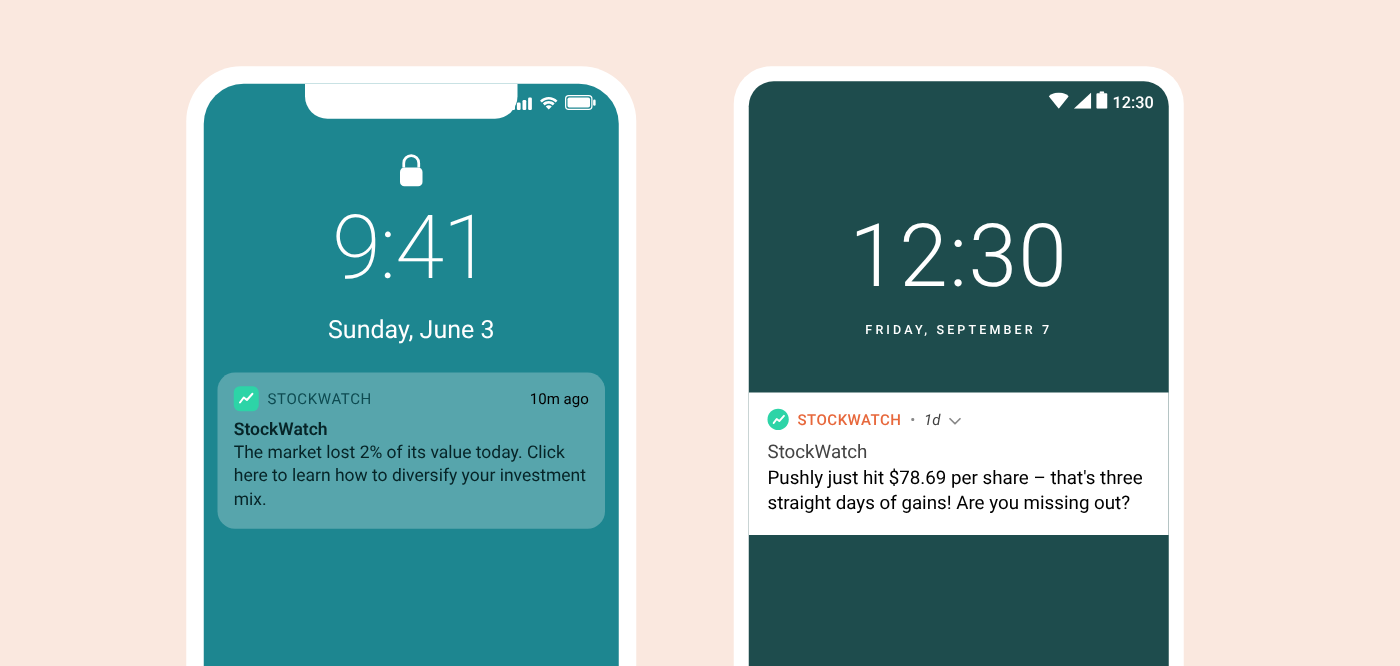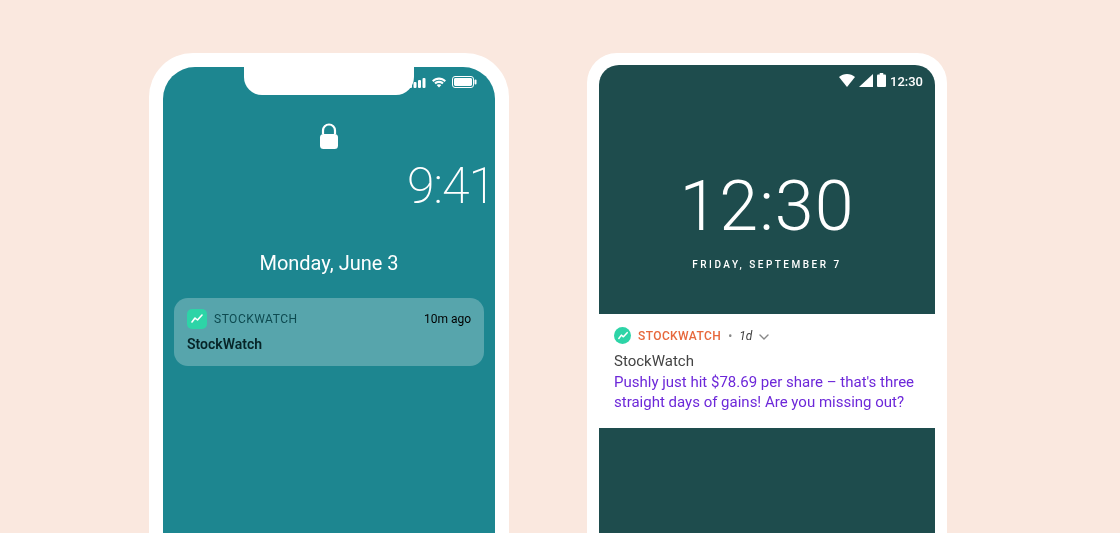--- a/index.html
+++ b/index.html
@@ -55,22 +55,22 @@
   .ios-lock {
     position: absolute;
     top: 56px;
     left: 50%;
     transform: translateX(-50%);
   }
   .ios-time {
     position: absolute;
     top: 90px;
     width: 100%;
-    text-align: right;
-    font-size: 50px;
+    text-align: center;
+    font-size: 71px;
     font-weight: 200;
     letter-spacing: -1px;
   }
   .ios-date {
     position: absolute;
     top: 184px;
     width: 100%;
     text-align: center;
     font-size: 20px;
     font-weight: 400;
@@ -206,21 +206,21 @@
   .android-notif-time { color: #404040; font-style: italic; }
   .android-chevron { color: #888; }
   .android-notif-title {
     font-size: 15px;
     color: #444;
     margin-bottom: 2px;
   }
   .android-notif-body {
     font-size: 15px;
     line-height: 1.35;
-    color: #6d28d9;
+    color: #000000;
   }
 </style>
 </head>
 <body>
 
 <div class="ios-phone">
   <div class="ios-screen">
     <div class="ios-notch"></div>
 
     <div class="ios-status">
@@ -249,33 +249,34 @@
     </div>
 
     <div class="ios-lock">
       <svg width="20" height="28" viewBox="0 0 20 28">
         <rect x="1" y="11" width="18" height="15" rx="3.5" fill="#fff"></rect>
         <path d="M4 11 V7.5 a6 6 0 0 1 12 0 V11" fill="none" stroke="#fff" stroke-width="2.2"></path>
       </svg>
     </div>
 
     <div class="ios-time">9:41</div>
-    <div class="ios-date">Monday, June 3</div>
+    <div class="ios-date">Sunday, June 3</div>
 
     <div class="ios-notif">
       <div class="ios-notif-head">
         <div class="ios-app-icon">
           <svg width="12" height="12" viewBox="0 0 12 12">
             <path d="M1 9 L4 5 L6.5 7 L11 2" fill="none" stroke="#fff" stroke-width="1.6" stroke-linecap="round" stroke-linejoin="round"></path>
           </svg>
         </div>
         <span class="ios-app-name">STOCKWATCH</span>
         <span class="ios-notif-time">10m ago</span>
       </div>
       <div class="ios-notif-title">StockWatch</div>
+      <div class="ios-notif-body">The market lost 2% of its value today. Click here to learn how to diversify your investment mix.</div>
     </div>
   </div>
 </div>
 
 <div class="android-phone">
   <div class="android-screen">
 
     <div class="android-status">
       <span>
         <svg width="16" height="13" viewBox="0 0 16 13">

